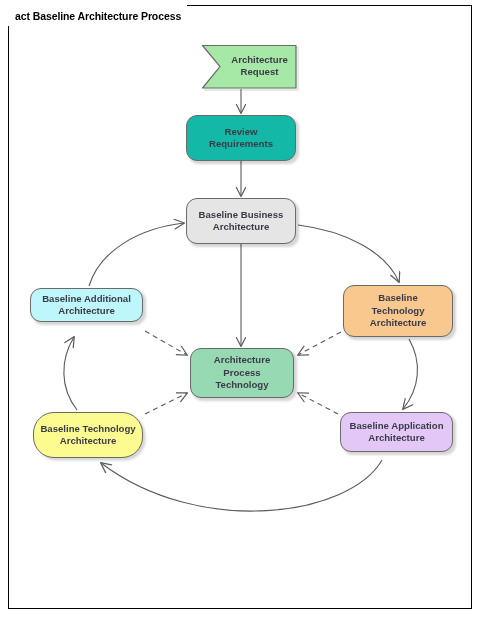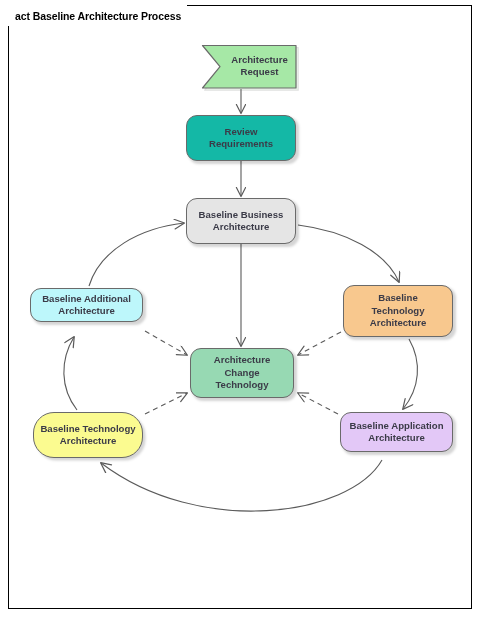--- a/index.html
+++ b/index.html
@@ -195,21 +195,21 @@
     <div>
       <span>Baseline</span>
       <span>Technology</span>
       <span>Architecture</span>
     </div>
   </div>
 
   <div class="node" id="n-architecture-change-management" style="left:190px; top:348px; width:104px; height:50px; background:#97d9b3;">
     <div>
       <span>Architecture</span>
-      <span>Change</span>
+      <span>Process</span>
       <span>Technology</span>
     </div>
   </div>
 
   <div class="node" id="n-baseline-technology-architecture" style="left:33px; top:412px; width:110px; height:46px; background:#fbfb90;border-radius:21px;">
     <div>
       <span>Baseline Technology</span>
       <span>Architecture</span>
     </div>
   </div>

